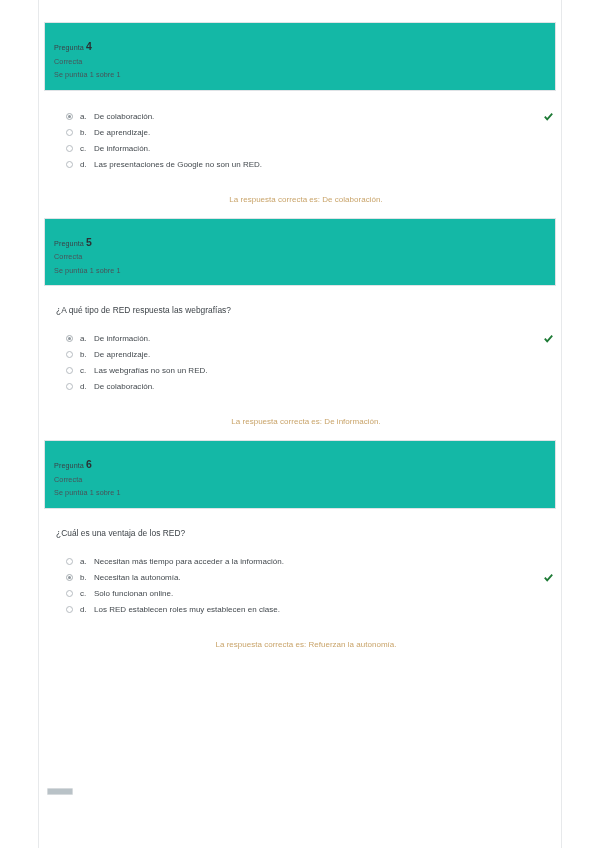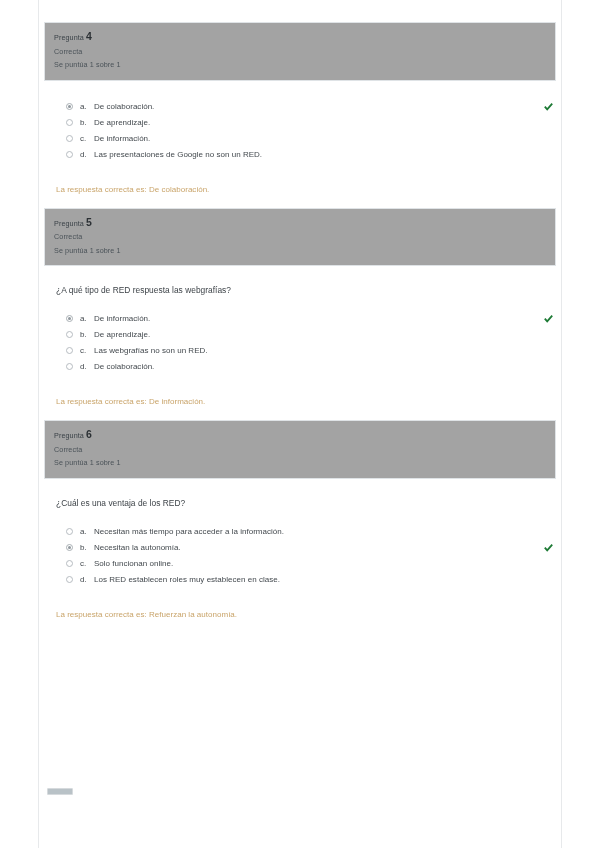--- a/index.html
+++ b/index.html
@@ -40,23 +40,23 @@
     padding: 22px 5px 0 5px;
   }
 
   
   .question-block {
     margin-bottom: 14px;
   }
 
   .q-header {
     border: 1px solid #dfe3e6;
-    background: #a3a3a3;
+    background: #14b8a6;
     box-sizing: border-box;
-    padding: 7px 9px 8px 9px;
+    padding: 17px 9px 8px 9px;
   }
   .q-header-line {
     font-size: 7.2px;
     line-height: 13.5px;
     color: #4a5258;
     letter-spacing: 0.1px;
     white-space: nowrap;
   }
   .q-header-line.q-title {
     color: #3b4248;
@@ -146,20 +146,21 @@
   }
   .check-mark svg { display: block; margin: 4px auto 0 auto; }
 
   .feedback {
     font-size: 8px;
     color: #c9a46a;
     padding-left: 12px;
     margin-top: 22px;
     margin-bottom: 4px;
     letter-spacing: 0.02px;
+    text-align: center;
   }
 
   
   .bottom-bar {
     position: absolute;
     left: 8px;
     top: 788px;
     width: 26px;
     height: 7px;
     background: #b9c2c7;

